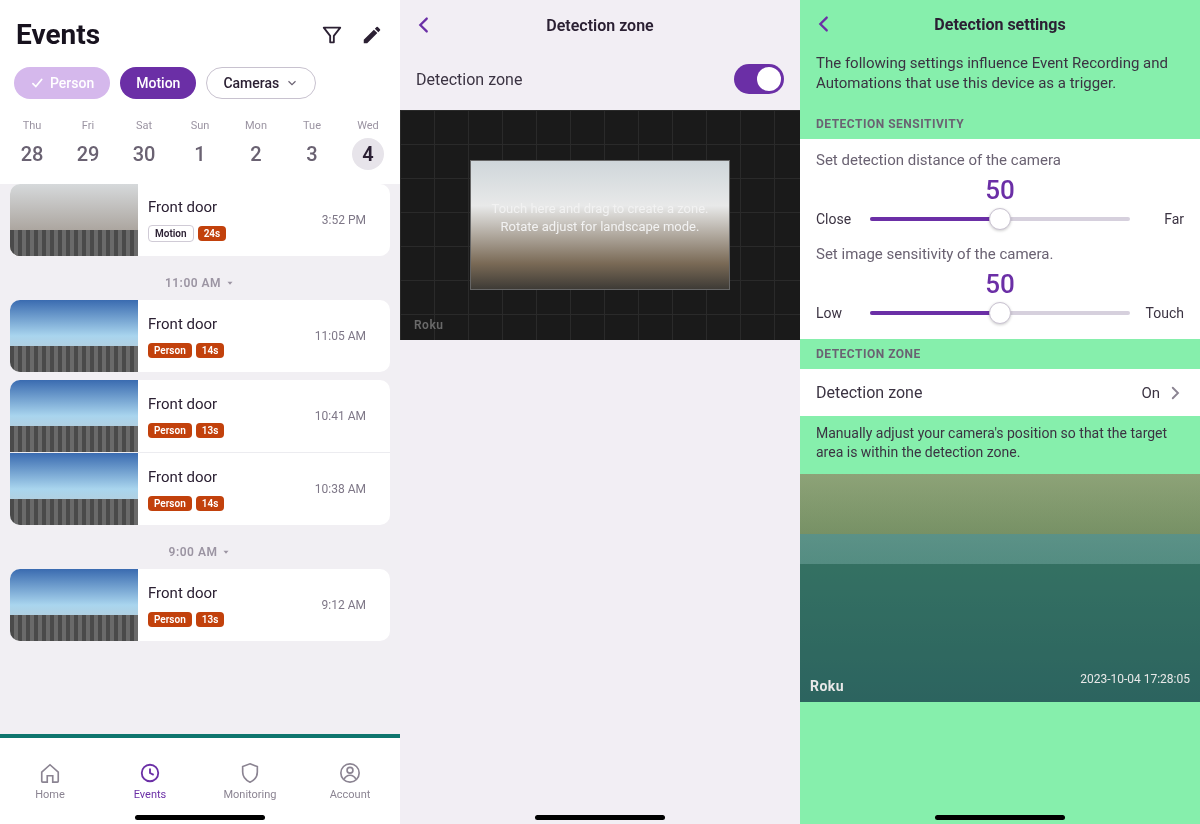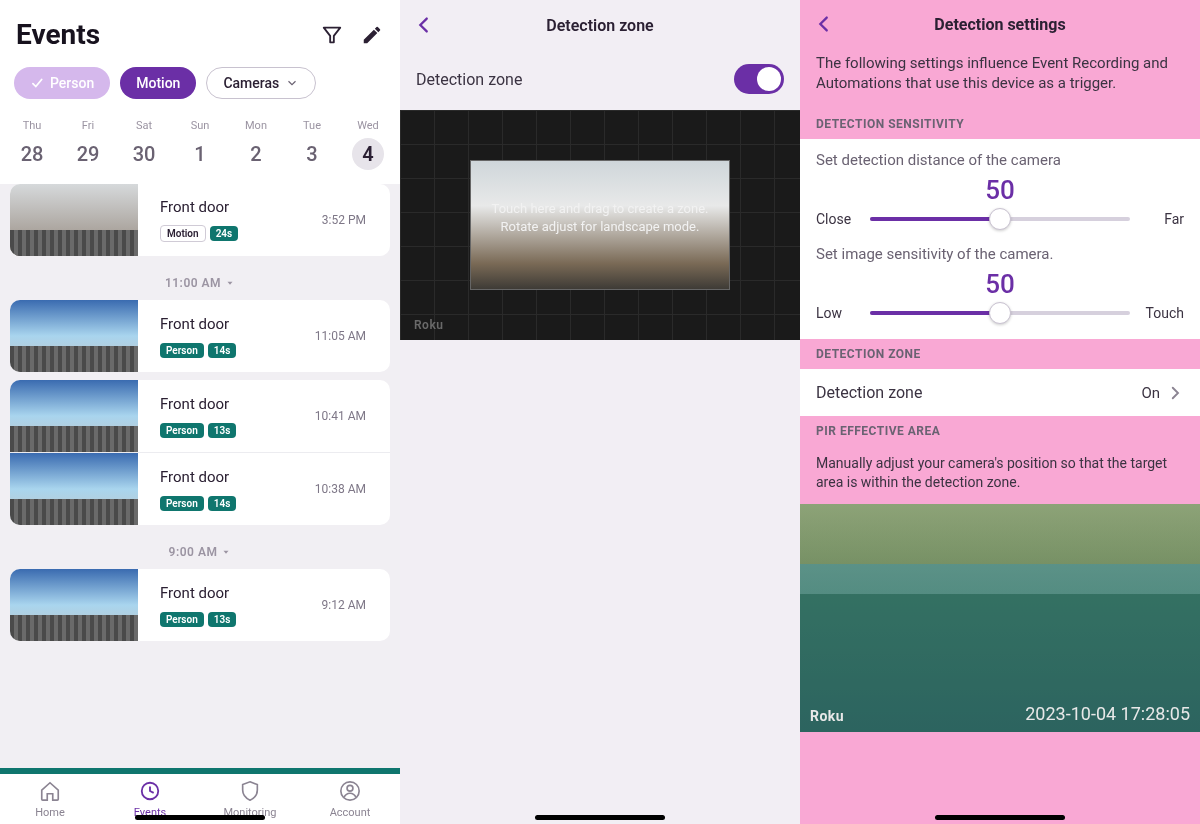--- a/index.html
+++ b/index.html
@@ -13,21 +13,21 @@
   }
   .panel {
     height: 824px;
     position: relative;
     display: flex;
     flex-direction: column;
     overflow: hidden;
   }
   .panel1 { width: 400px; background: #fff; }
   .panel2 { width: 400px; background: #f2eef4; }
-  .panel3 { width: 400px; background: #f9a8d4; }
+  .panel3 { width: 400px; background: #86efac; }
 
   
   .hdr1 {
     display: flex;
     align-items: center;
     padding: 18px 16px 8px 16px;
   }
   .hdr1 h1 { font-size: 28px; font-weight: 700; color: #17121e; flex: 1; }
   .hdr1 .icon { width: 24px; height: 24px; display: flex; align-items: center; justify-content: center; margin-left: 16px; cursor: pointer; }
 
@@ -79,31 +79,31 @@
   .event-group { margin: 0 10px 8px 10px; border-radius: 10px; overflow: hidden; }
   .event-group .event-card { margin: 0; border-radius: 0; }
   .event-group .event-card + .event-card { border-top: 1px solid #ececf0; }
 
   .thumb {
     width: 128px; height: 72px; position: relative; flex-shrink: 0;
   }
   .thumb-sky { background: linear-gradient(180deg, #3a6bb0 0%, #a9d5ee 50%, #c3c3c3 100%); }
   .thumb-cloudy { background: linear-gradient(180deg, #d6d9db 0%, #a8a19a 70%, #5b5149 100%); }
   .thumb .rail { position:absolute; bottom:0; left:0; right:0; height:26px; background:repeating-linear-gradient(90deg,#4a4a4a 0 4px,#6a6a6a 4px 8px); }
-  .event-body { flex: 1; padding: 8px 10px; margin-left: 12px; }
+  .event-body { flex: 1; padding: 8px 10px; }
   .event-title { font-size: 15px; color: #2b2033; margin-bottom: 6px; }
   .tag {
     display: inline-block; font-size: 10px; font-weight: 600; color: #fff;
-    background: #0f766e; border-radius: 4px; padding: 2px 6px; margin-right: 4px;
+    background: #c2410c; border-radius: 4px; padding: 2px 6px; margin-right: 4px;
   }
   .tag.motion { background: #fff; color: #2b2033; border:1px solid #d0cbd6; }
   .event-time { font-size: 12px; color: #7e7787; padding-right: 24px; white-space: nowrap; }
 
   .tabbar {
-    height: 56px; border-top: 6px solid #0f766e; display: flex; background: #fff;
+    height: 90px; border-top: 4px solid #0f766e; display: flex; background: #fff;
   }
   .tab { flex:1; display:flex; flex-direction:column; align-items:center; justify-content:center; gap:4px; cursor:pointer; color:#8b8492; }
   .tab.active { color:#6b2fa6; }
   .tab .ticon { width:22px; height:22px; }
   .tab-label { font-size: 11px; }
   .home-ind { position:absolute; bottom:4px; left:50%; transform:translateX(-50%); width:130px; height:5px; border-radius:3px; background:#000; }
 
   
   .topbar2 {
     height: 50px; display: flex; align-items: center; padding: 0 4px;
@@ -160,21 +160,21 @@
   .row-link .rl-val { font-size:15px; color:#3b3342; margin-right:6px; }
 
   .pir-desc { font-size:14px; color:#3b3342; padding: 8px 16px 12px 16px; line-height:1.35; }
   .pir-img {
     height: 228px; position:relative;
     background: linear-gradient(180deg, #5c7a3e 0%, #3b5d2c 40%, #2f4a27 100%);
   }
   .pir-img .sky { position:absolute; top:0; left:0; right:0; height:90px; background:linear-gradient(180deg,#e8efe2 0%, #c6d7b5 100%); opacity:.35;}
   .pir-img .zone-ov { position:absolute; left:0; right:0; top:60px; bottom:0; background:rgba(40,150,200,.35);}
   .pir-img .wm { position:absolute; left:10px; bottom:8px; color:#e8e8e8; font-size:14px; font-weight:700; letter-spacing:.5px; }
-  .pir-img .ts { position:absolute; right:10px; bottom:8px; color:#e8e8e8; font-size:18px; }
+  .pir-img .ts { position:absolute; right:10px; bottom:16px; color:#e8e8e8; font-size:12px; }
 
   svg { display:block; }
 </style>
 </head>
 <body>
 
 <div class="panel panel1">
   <div class="hdr1">
     <h1>Events</h1>
     <span class="icon">
@@ -394,21 +394,20 @@
 
   <div class="sect-head3">DETECTION ZONE</div>
   <div class="row-link">
     <div class="rl-lbl">Detection zone</div>
     <div class="rl-val">On</div>
     <svg viewBox="0 0 24 24" width="18" height="18" fill="none" stroke="#8b8492" stroke-width="2.5" stroke-linecap="round">
         <polyline points="9 5 16 12 9 19"></polyline>
       </svg>
   </div>
 
-  <div class="sect-head3">PIR EFFECTIVE AREA</div>
   <div class="pir-desc">Manually adjust your camera's position so that the target area is within the detection zone.</div>
   <div class="pir-img">
     <div class="sky"></div>
     <div class="zone-ov"></div>
     <div class="wm">Roku</div>
     <div class="ts">2023-10-04  17:28:05</div>
   </div>
   <div class="home-ind"></div>
 </div>
 

